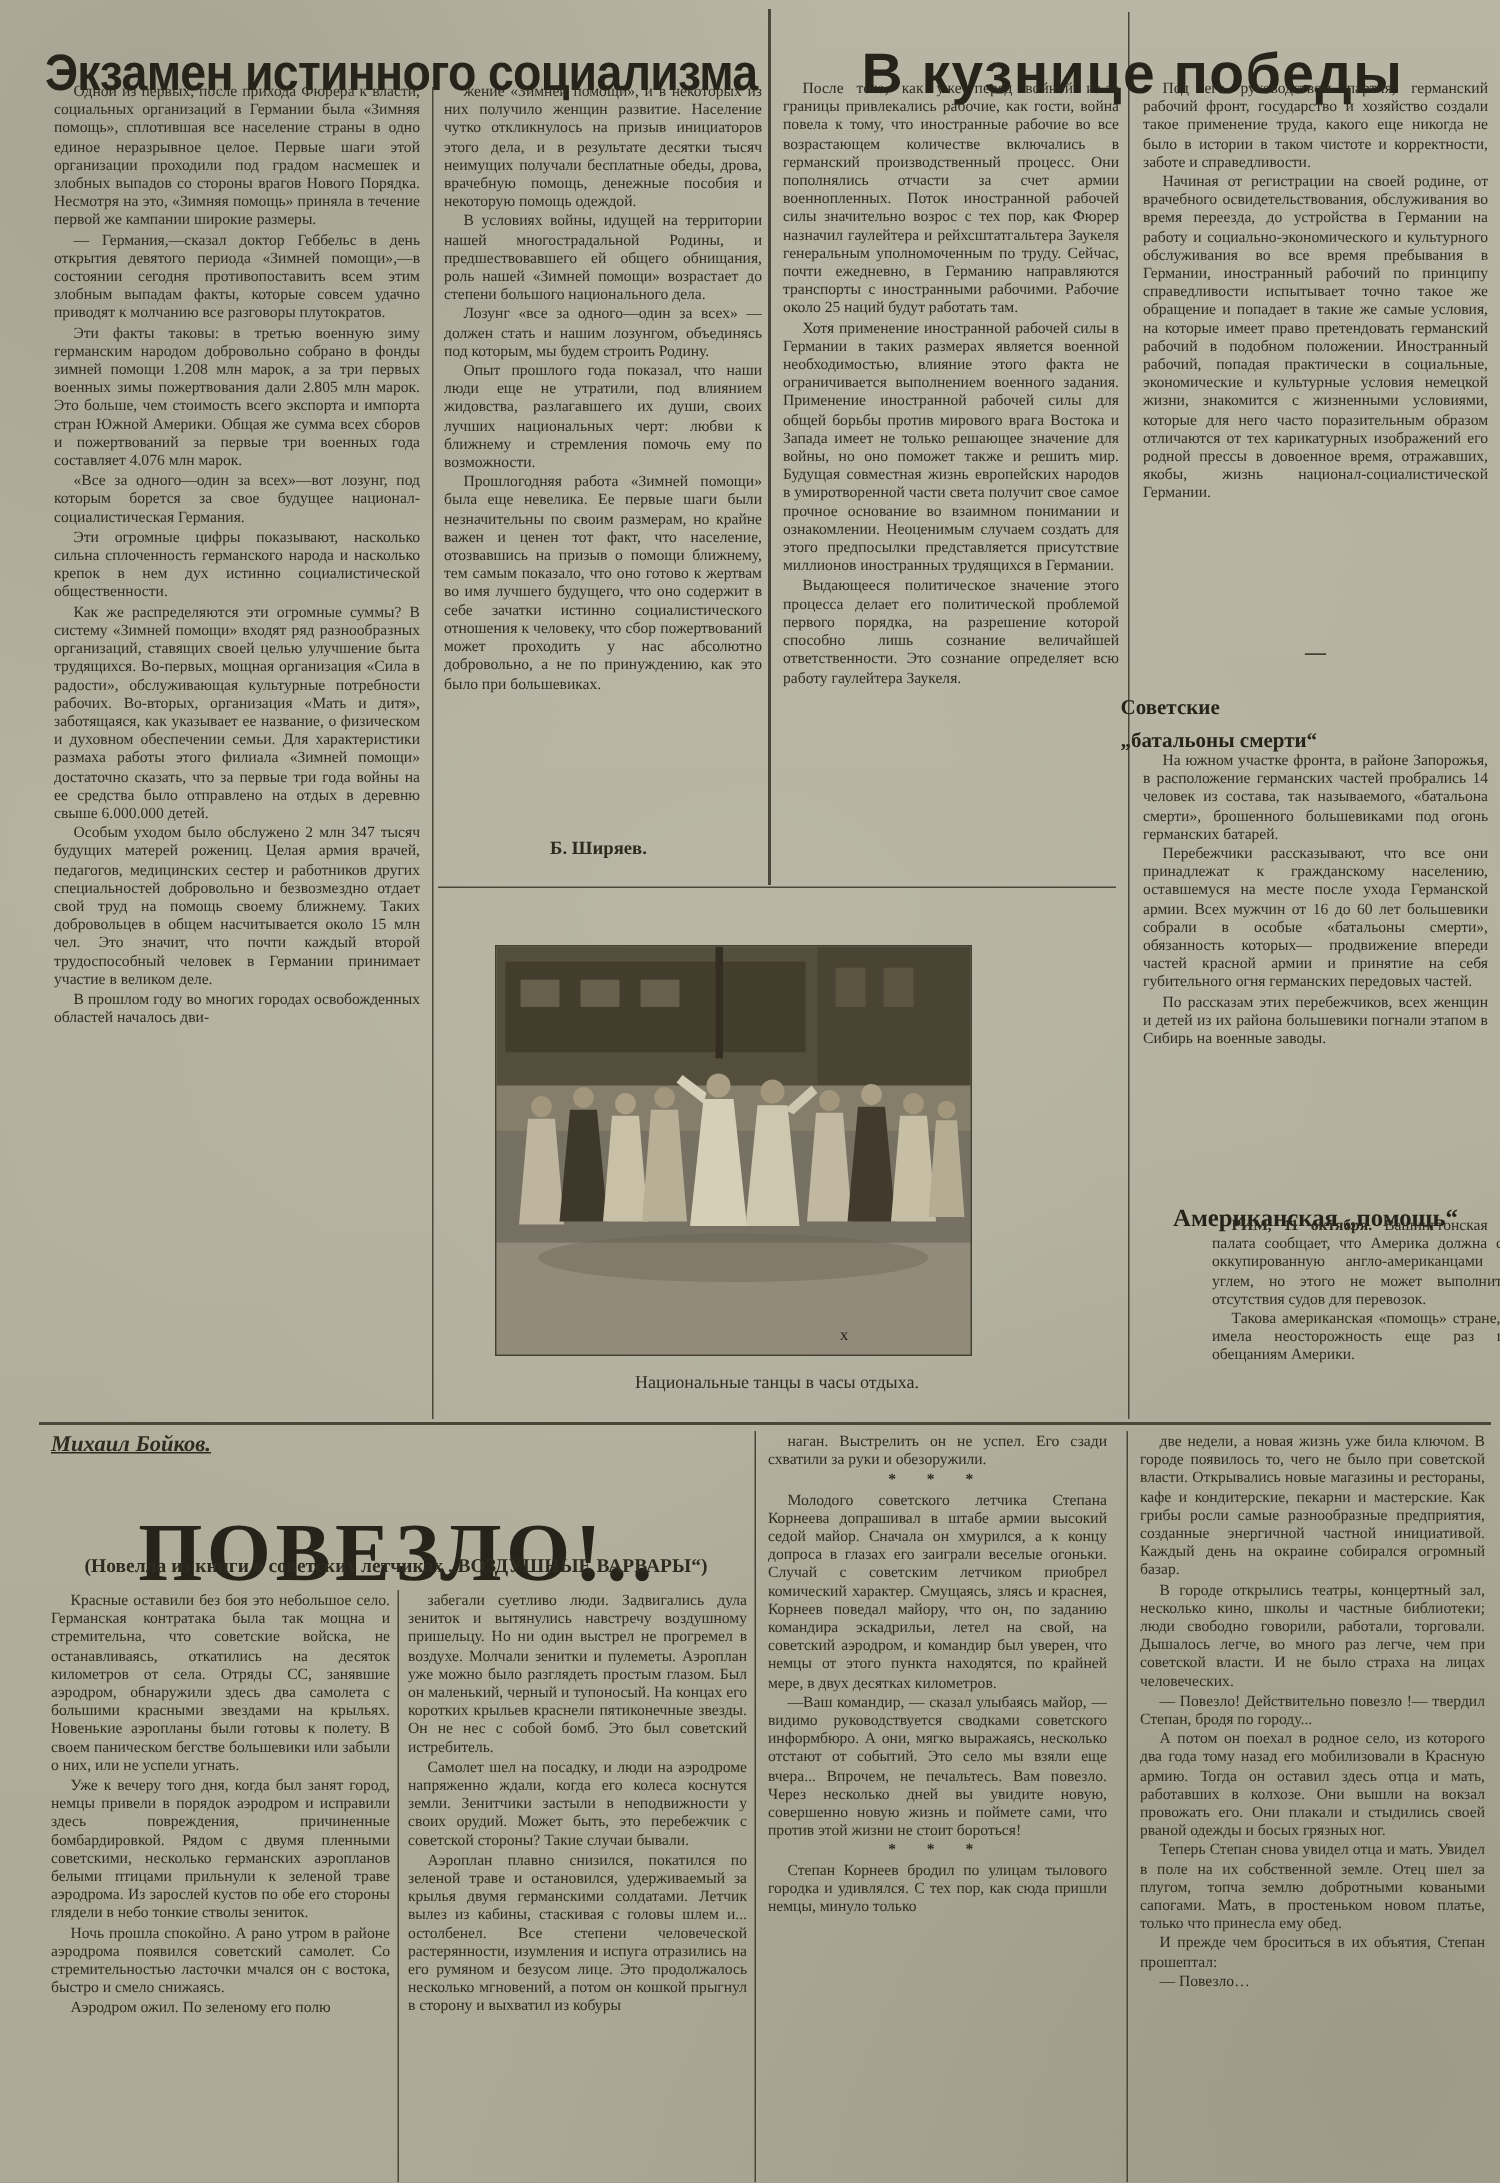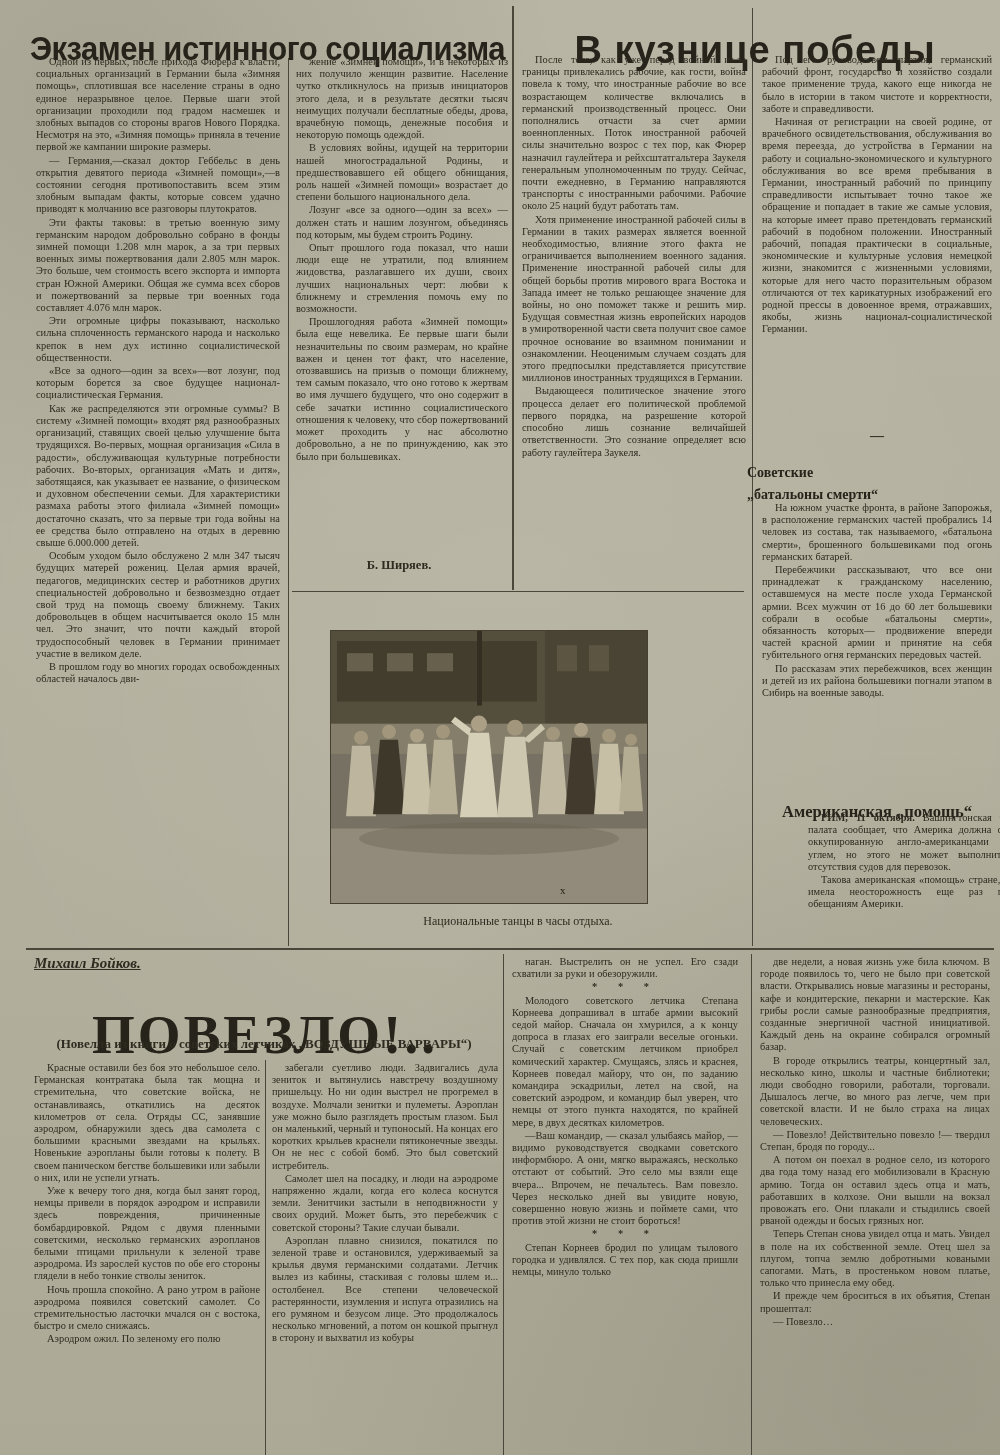--- a/index.html
+++ b/index.html
@@ -66,22 +66,22 @@
   <div class="hr" style="left:26px;top:948px;width:968px;height:2px"></div>
   <div class="vr" style="left:265px;top:1060px;height:395px"></div>
   <div class="vr" style="left:503px;top:954px;height:501px"></div>
   <div class="vr" style="left:751px;top:954px;height:501px"></div>
 
   <h1 class="abs h-sans" id="headline-socialism">Экзамен истинного социализма</h1>
   <div class="abs body-col" id="s-col1">
       <p>Одной из первых, после прихода Фюрера к власти, социальных организаций в Германии была «Зимняя помощь», сплотившая все население страны в одно единое неразрывное целое. Первые шаги этой организации проходили под градом насмешек и злобных выпадов со стороны врагов Нового Порядка. Несмотря на это, «Зимняя помощь» приняла в течение первой же кампании широкие размеры.</p>
       <p>— Германия,—сказал доктор Геббельс в день открытия девятого периода «Зимней помощи»,—в состоянии сегодня противопоставить всем этим злобным выпадам факты, которые совсем удачно приводят к молчанию все разговоры плутократов.</p>
       <p>Эти факты таковы: в третью военную зиму германским народом добровольно собрано в фонды зимней помощи 1.208 млн марок, а за три первых военных зимы пожертвования дали 2.805 млн марок. Это больше, чем стоимость всего экспорта и импорта стран Южной Америки. Общая же сумма всех сборов и пожертвований за первые три военных года составляет 4.076 млн марок.</p>
+      <p>«Все за одного—один за всех»—вот лозунг, под которым борется за свое будущее национал-социалистическая Германия.</p>
       <p>Эти огромные цифры показывают, насколько сильна сплоченность германского народа и насколько крепок в нем дух истинно социалистической общественности.</p>
-      <p>«Все за одного—один за всех»—вот лозунг, под которым борется за свое будущее национал-социалистическая Германия.</p>
       <p>Как же распределяются эти огромные суммы? В систему «Зимней помощи» входят ряд разнообразных организаций, ставящих своей целью улучшение быта трудящихся. Во-первых, мощная организация «Сила в радости», обслуживающая культурные потребности рабочих. Во-вторых, организация «Мать и дитя», заботящаяся, как указывает ее название, о физическом и духовном обеспечении семьи. Для характеристики размаха работы этого филиала «Зимней помощи» достаточно сказать, что за первые три года войны на ее средства было отправлено на отдых в деревню свыше 6.000.000 детей.</p>
       <p>Особым уходом было обслужено 2 млн 347 тысяч будущих матерей рожениц. Целая армия врачей, педагогов, медицинских сестер и работников других специальностей добровольно и безвозмездно отдает свой труд на помощь своему ближнему. Таких добровольцев в общем насчитывается около 15 млн чел. Это значит, что почти каждый второй трудоспособный человек в Германии принимает участие в великом деле.</p>
       <p>В прошлом году во многих городах освобожденных областей началось дви-</p>
     </div>
   <div class="abs body-col" id="s-col2">
       <p>жение «Зимней помощи», и в некоторых из них получило женщин развитие. Население чутко откликнулось на призыв инициаторов этого дела, и в результате десятки тысяч неимущих получали бесплатные обеды, дрова, врачебную помощь, денежные пособия и некоторую помощь одеждой.</p>
       <p>В условиях войны, идущей на территории нашей многострадальной Родины, и предшествовавшего ей общего обнищания, роль нашей «Зимней помощи» возрастает до степени большого национального дела.</p>
       <p>Лозунг «все за одного—один за всех» —должен стать и нашим лозунгом, объединясь под которым, мы будем строить Родину.</p>
       <p>Опыт прошлого года показал, что наши люди еще не утратили, под влиянием жидовства, разлагавшего их души, своих лучших национальных черт: любви к ближнему и стремления помочь ему по возможности.</p>
       <p>Прошлогодняя работа «Зимней помощи» была еще невелика. Ее первые шаги были незначительны по своим размерам, но крайне важен и ценен тот факт, что население, отозвавшись на призыв о помощи ближнему, тем самым показало, что оно готово к жертвам во имя лучшего будущего, что оно содержит в себе зачатки истинно социалистического отношения к человеку, что сбор пожертвований может проходить у нас абсолютно добровольно, а не по принуждению, как это было при большевиках.</p>

